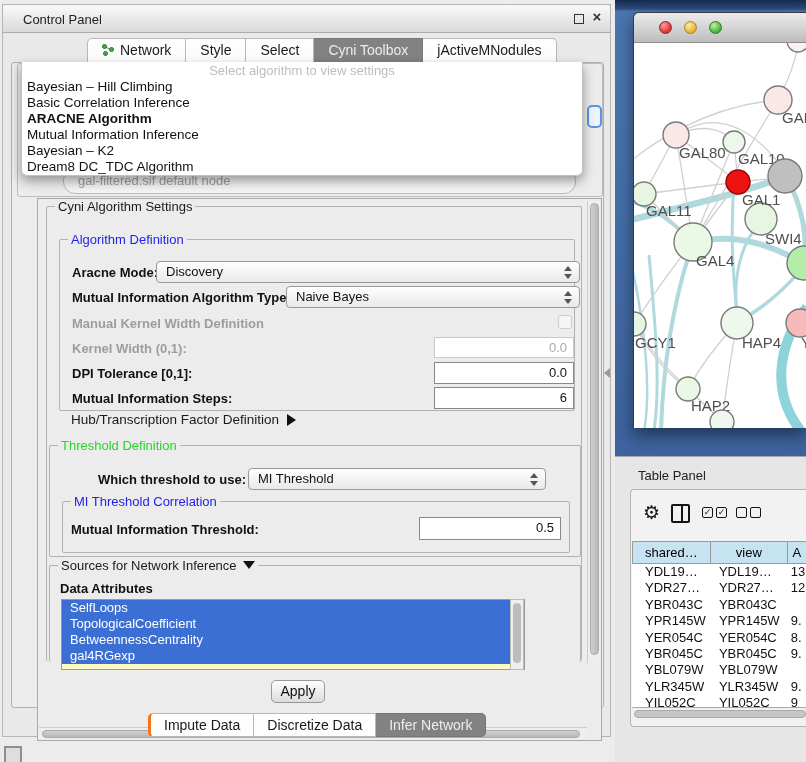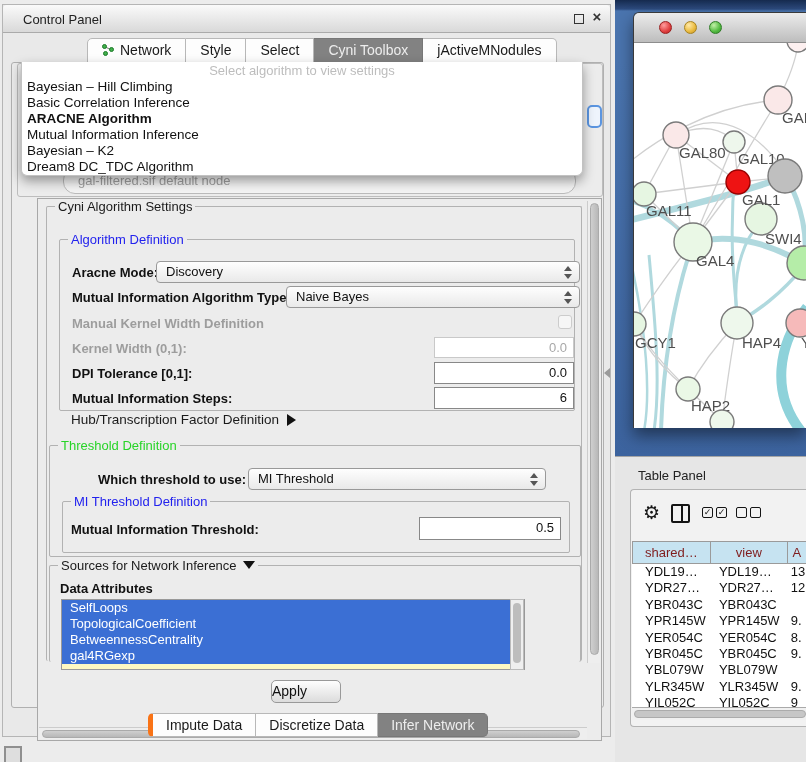--- a/index.html
+++ b/index.html
@@ -58,25 +58,25 @@
   .field.dis{border:1px solid #c9c9c9;color:#a8a8a8}
   .checkbox{width:14px;height:14px;border:1px solid #ccc;border-radius:3px;background:#f6f6f6}
   .arrow-right{display:inline-block;width:0;height:0;border-top:6px solid transparent;border-bottom:6px solid transparent;border-left:9px solid #111;vertical-align:-2px;margin-left:8px}
   .arrow-down{display:inline-block;width:0;height:0;border-left:6px solid transparent;border-right:6px solid transparent;border-top:8px solid #111;vertical-align:1px;margin-left:6px}
 
   #attr-list{left:14px;top:392px;width:464px;height:71px;background:#fef9c3;border:1px solid #999;overflow:hidden}
   .attr-item{height:16px;line-height:16px;padding-left:8px;font-size:13px;background:#3b6fd4;color:#fff}
   #attr-vscroll{left:463px;top:392px;width:14px;height:71px;background:#efefef;border:1px solid #bbb}
   #attr-vscroll .thumb{position:absolute;left:2px;top:3px;width:8px;height:60px;border-radius:4px;background:#bdbdbd}
 
-  #apply-btn{left:268px;top:675px;width:70px;height:23px;background:linear-gradient(#fefefe,#dcdcdc);border:1px solid #999;border-radius:5px;text-align:left;line-height:21px;font-size:14px;color:#111}
+  #apply-btn{left:268px;top:675px;width:54px;height:23px;background:linear-gradient(#fefefe,#dcdcdc);border:1px solid #999;border-radius:5px;text-align:center;line-height:21px;font-size:14px;color:#111}
 
   .seg-row{left:145px;top:708px;height:24px;display:flex}
   .seg{background:#fdfdfd;border:1px solid #b8b8b8;border-left:none;padding:0 13px;line-height:22px;font-size:14px;white-space:nowrap}
-  .seg:first-child{border-left:5px solid #f97316;border-radius:5px 0 0 5px}
+  .seg:first-child{border-left:3px solid #f97316;border-radius:5px 0 0 5px}
   .seg:last-child{border-radius:0 5px 5px 0}
   .seg.active{background:#828282;color:#ededed;border-color:#777}
 
   #dock-icon{left:4px;top:746px;width:18px;height:18px;border:2px solid #8f8f8f;background:#dedede}
   #splitter-handle{left:604px;top:368px;width:0;height:0;border-top:5px solid transparent;border-bottom:5px solid transparent;border-right:6px solid #9a9a9a}
 
   
   #desktop{left:615px;top:0;width:191px;height:456px;background:linear-gradient(#152a4e 0px,#2d4b7e 9px,#4a74ae 11px,#4a74ae 60px,#3c639e 456px)}
   #net-window{left:633px;top:12px;width:173px;height:416px;border:1px solid #3a3a3a;border-right:none;border-radius:6px 0 0 0;box-shadow:0 8px 16px rgba(0,0,0,.45)}
   #net-titlebar{left:0;top:0;width:100%;height:30px;background:linear-gradient(#ececec,#bdbdbd);border-bottom:1px solid #8d8d8d;border-radius:5px 0 0 0}
@@ -89,21 +89,21 @@
   
   #table-panel{left:615px;top:456px;width:191px;height:306px;background:#e6e6e6;border-top:1px solid #a5a5a5}
   #tp-title{left:23px;top:11px;font-size:13px;color:#222}
   #tp-box{left:15px;top:32px;width:176px;height:238px;background:#f2f2f2;border:1px solid #b3b3b3;border-right:none;border-radius:4px 0 0 4px}
   #tp-gear{left:12px;top:13px;font-size:19px;line-height:19px;color:#141414}
   #tp-colicon{left:40px;top:14px;width:19px;height:19px;border:2px solid #141414;border-radius:2px}
   #tp-colicon i{position:absolute;left:7.5px;top:0;width:2px;height:15px;background:#141414}
   .cb{position:absolute;width:11px;height:11px;border:1.5px solid #141414;border-radius:2px;font-size:9px;line-height:9px;text-align:center;color:#141414;font-weight:bold}
   #tp-table{left:1px;top:51px;width:175px;height:166px;overflow:hidden;background:#fff}
   .thead{display:flex;height:23px}
-  .th{background:#c6e3f1;border:1px solid #9a9a9a;border-left:none;font-size:13px;color:#7f1d1d;text-align:center;line-height:21px;overflow:hidden}
+  .th{background:#c6e3f1;border:1px solid #9a9a9a;border-left:none;font-size:13px;color:#000000;text-align:center;line-height:21px;overflow:hidden}
   .th:first-child{border-left:1px solid #9a9a9a}
   .trow{display:flex;height:16.4px}
   .tcell{font-size:13px;line-height:16px;color:#111;overflow:hidden;white-space:nowrap}
   .c0{width:82px;padding-left:13px}.c1{width:80px;padding-left:8px}.c2{width:20px;padding-left:3px}
   #tp-hscroll{left:1px;top:217px;width:175px;height:13px;background:#f0f0f0;border-top:1px solid #aaa}
   #tp-hscroll .thumb{position:absolute;left:2px;top:2px;width:172px;height:8px;border-radius:4px;background:#c6c6c6;border:1px solid #ababab}
 </style>
 </head>
 <body>
 
@@ -177,21 +177,21 @@
         <span class="gtitle green">Threshold Definition</span>
         <span class="abs lbl" style="left:48px;top:26px">Which threshold to use:</span>
         <div class="abs combo" style="left:198px;top:22px;width:298px;height:22px">
           <span>MI Threshold</span>
           <span class="spin">
               <i class="up"></i>
               <i class="dn"></i>
             </span>
         </div>
         <div class="abs group" style="left:12px;top:55px;width:508px;height:52px">
-          <span class="gtitle blue">MI Threshold Definition</span>
+          <span class="gtitle blue">MI Threshold Correlation</span>
           <span class="abs lbl" style="left:8px;top:20px">Mutual Information Threshold:</span>
           <div class="abs field" style="left:356px;top:15px;width:142px;height:23px">0.5</div>
         </div>
       </div>
 
       <div class="abs group" style="left:2px;top:358px;width:532px;height:97px;border-bottom:none">
         <span class="gtitle"><span>Sources for Network Inference</span><span class="arrow-down"></span></span>
         <span class="abs lbl" style="left:10px;top:15px">Data Attributes</span>
       </div>
       <div class="abs" id="attr-list">

